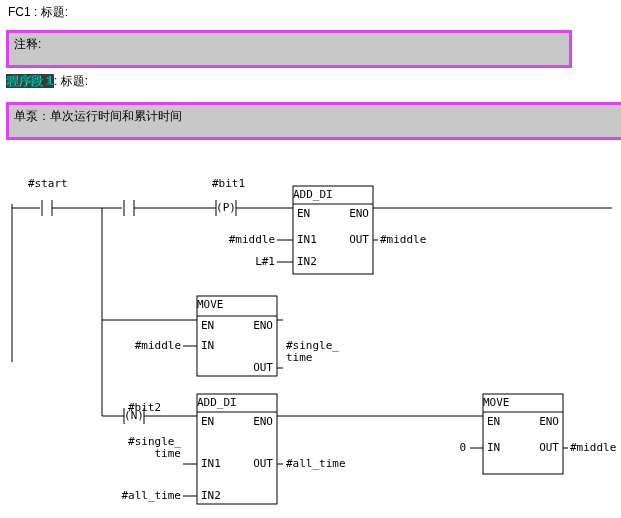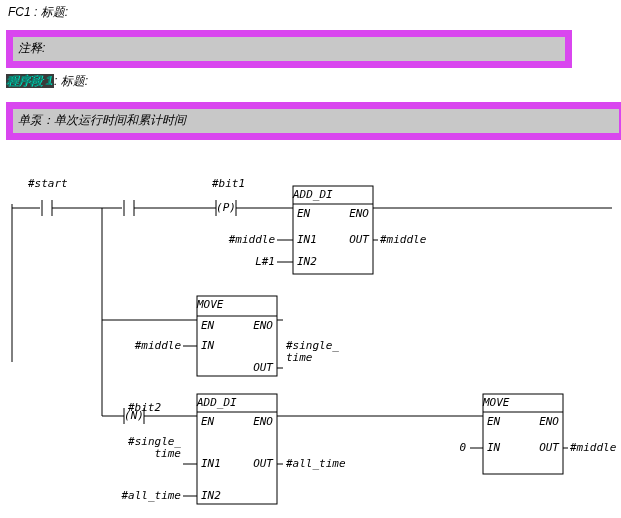--- a/index.html
+++ b/index.html
@@ -13,35 +13,34 @@
     font-family: "Liberation Sans", sans-serif;
     font-size: 12px;
     color: #000000;
     position: relative;
     overflow: hidden;
   }
   .page {
     position: relative;
     width: 621px;
     height: 518px;
-    font-style: italic;
   }
   .hdr-title {
     position: absolute;
     left: 8px;
     top: 4px;
     font-size: 12px;
     font-family: "Liberation Sans", sans-serif;
     white-space: nowrap;
   }
   .comment-box {
     position: absolute;
     left: 6px;
     background: #c8c8c8;
-    border: 7px solid #d946ef;
+    border: 3px solid #d946ef;
     box-sizing: border-box;
     font-size: 12px;
     padding: 3px 5px;
     white-space: nowrap;
   }
   #fc-comment {
     top: 30px;
     width: 566px;
     height: 38px;
   }

